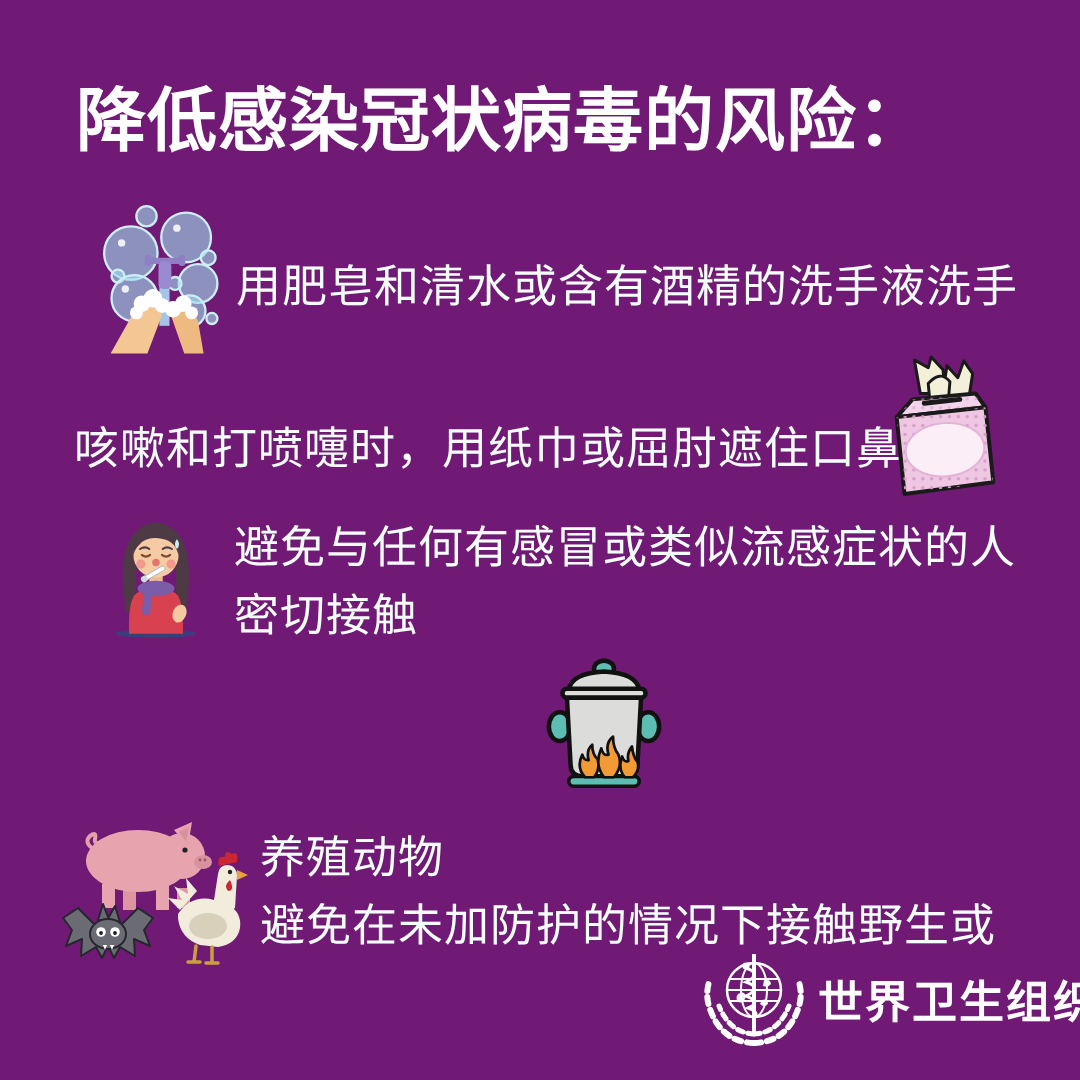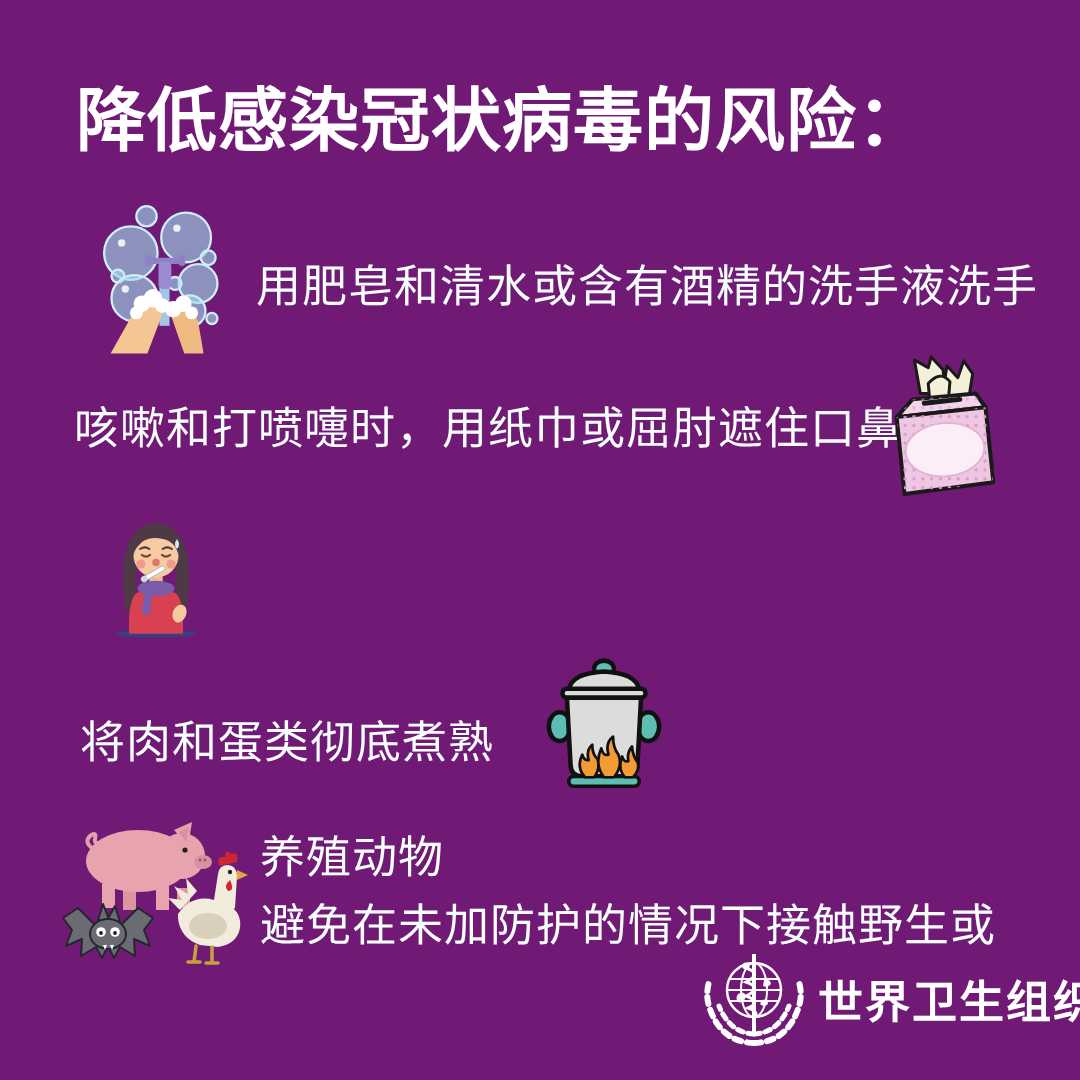--- a/index.html
+++ b/index.html
@@ -70,23 +70,23 @@
         <circle cx="52" cy="112" r="9"></circle>
         <circle cx="64" cy="106" r="10"></circle>
         <circle cx="74" cy="114" r="8"></circle>
         <circle cx="46" cy="122" r="7"></circle>
         <circle cx="86" cy="118" r="9"></circle>
         <circle cx="97" cy="112" r="9"></circle>
         <circle cx="106" cy="122" r="7"></circle>
       </g>
     </svg>
   </div>
-  <div class="tip-text" style="left:256px;top:250px;">用肥皂和清水或含有酒精的洗手液洗手</div>
-
-  <div class="tip-text" style="left:74px;top:392px;">咳嗽和打喷嚏时，用纸巾或屈肘遮住口鼻</div>
+  <div class="tip-text" style="left:236px;top:250px;">用肥皂和清水或含有酒精的洗手液洗手</div>
+
+  <div class="tip-text" style="left:74px;top:412px;">咳嗽和打喷嚏时，用纸巾或屈肘遮住口鼻</div>
   <div class="icon-box" style="left:884px;top:352px;width:122px;height:148px;">
     <svg viewBox="0 0 122 150">
       <defs>
         <pattern id="dots" width="9" height="9" patternUnits="userSpaceOnUse">
           <circle cx="2.5" cy="2.5" r="1.7" fill="#d49cc8"></circle>
         </pattern>
       </defs>
       <g stroke="#1a1a1a" stroke-width="3" stroke-linejoin="round" fill="#f4efd8">
         <path d="M36 42 L30 8 L44 16 L47 5 L59 18 L61 42 Z"></path>
         <path d="M58 46 L63 14 L74 26 L80 9 L89 22 L85 48 Z"></path>
@@ -119,22 +119,25 @@
       <circle cx="44" cy="63" r="5.5" fill="#ef9489" opacity="0.9"></circle>
       <circle cx="80" cy="63" r="5.5" fill="#ef9489" opacity="0.9"></circle>
       <circle cx="62" cy="61" r="4.5" fill="#e2766b"></circle>
       <g transform="rotate(-30 62 73)">
         <rect x="44" y="70" width="30" height="5.5" rx="2.7" fill="#ffffff" stroke="#9fb6c6" stroke-width="1"></rect>
         <rect x="42" y="69" width="8" height="7.5" rx="3.5" fill="#cfd8e2"></rect>
       </g>
       <path d="M87 33 Q92 40 87 45 Q82 40 87 33" fill="#cfe9f7"></path>
     </svg>
   </div>
-
-  <div class="tip-text" style="left:80px;top:706px;">将肉和蛋类彻底煮熟</div>
+  <div class="tip-text multiline" style="left:234px;top:514px;">
+    <span class="line">避免与任何有感冒或类似流感症状的人</span>
+    <span class="line">密切接触</span>
+  </div>
+
   <div class="icon-box" style="left:538px;top:654px;width:132px;height:138px;">
     <svg viewBox="0 0 146 152">
       <g stroke="#111111" stroke-linejoin="round" stroke-linecap="round">
         <ellipse cx="73" cy="16" rx="11" ry="9" fill="#5ebdb3" stroke-width="5"></ellipse>
         <ellipse cx="24" cy="80" rx="12" ry="16" fill="#5ebdb3" stroke-width="5"></ellipse>
         <ellipse cx="122" cy="80" rx="12" ry="16" fill="#5ebdb3" stroke-width="5"></ellipse>
         <path d="M34 40 Q36 21 73 19 Q110 21 112 40 Z" fill="#dcdcda" stroke-width="5"></path>
         <rect x="27" y="38" width="92" height="10" rx="5" fill="#dcdcda" stroke-width="5"></rect>
         <path d="M32 48 L36 122 Q36 135 50 135 L96 135 Q110 135 110 122 L114 48 Z" fill="#dcdcda" stroke-width="5"></path>
         <rect x="34" y="135" width="78" height="11" rx="5.5" fill="#5ebdb3" stroke-width="4"></rect>

